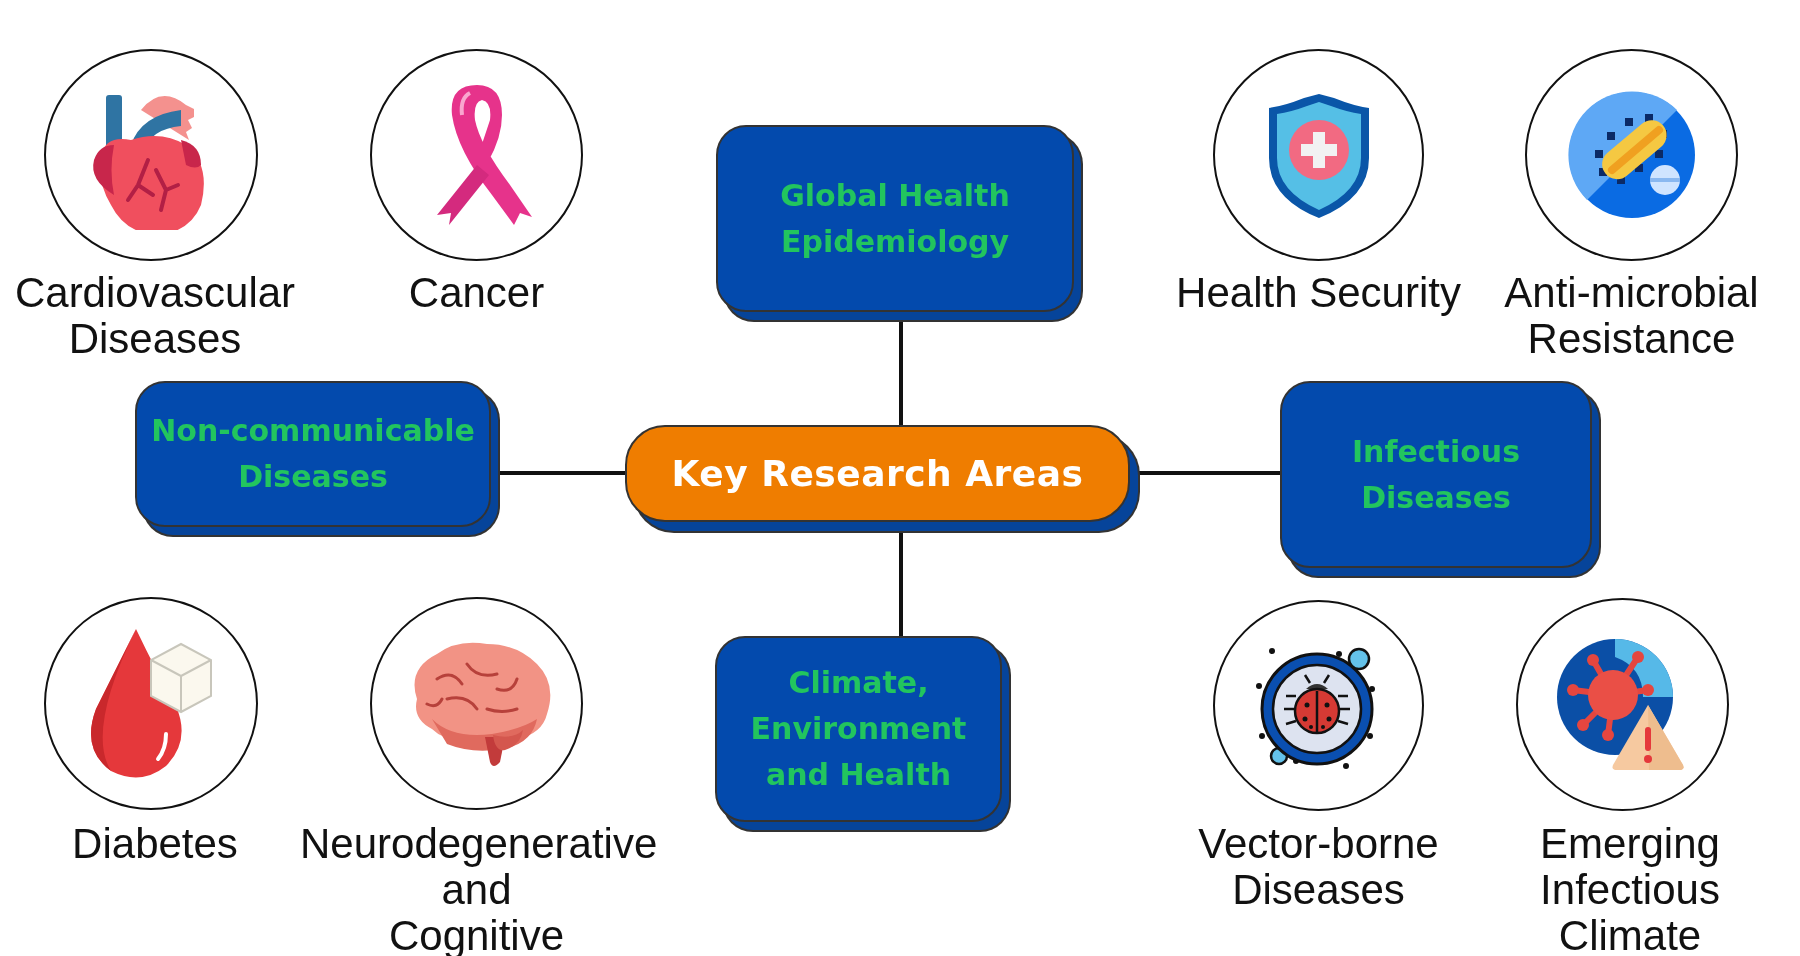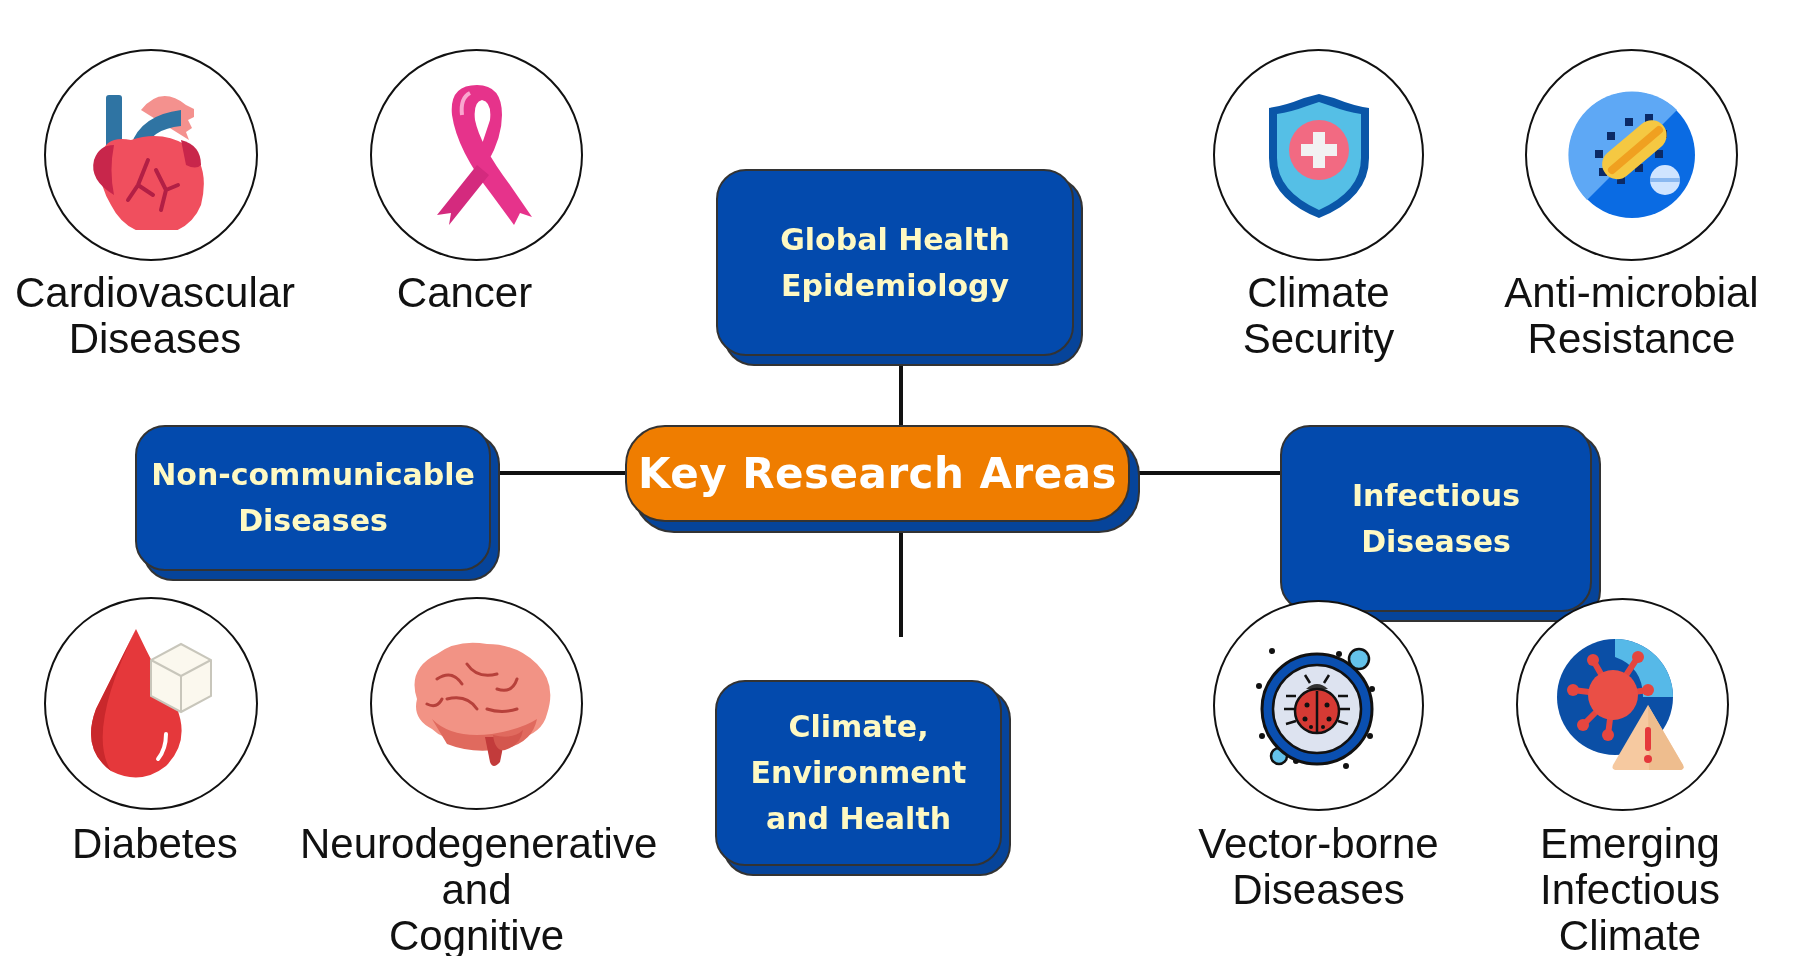--- a/index.html
+++ b/index.html
@@ -1,25 +1,25 @@
 <!DOCTYPE html>
 <html><head>
 <meta charset="utf-8">
 <style>
   html,body{margin:0;padding:0;background:#ffffff;}
   body{width:1800px;height:956px;position:relative;overflow:hidden;font-family:"DejaVu Sans","Liberation Sans",sans-serif;}
   .line{position:absolute;background:#111;}
   .box{position:absolute;box-sizing:border-box;background:#034aad;border:2px solid #333;border-radius:30px;
        box-shadow:8px 9px 0 -1px #06449a, 8px 9px 0 1px #333;
-       display:flex;align-items:center;justify-content:center;text-align:center;color:#fef9c3;font-weight:bold;
-       font-size:30px;line-height:46px;margin-top:44px;}
+       display:flex;align-items:center;justify-content:center;text-align:center;color:#22c55e;font-weight:bold;
+       font-size:30px;line-height:46px;}
   .box span{display:block;white-space:pre-line;}
   .center{position:absolute;box-sizing:border-box;background:#ef7d00;border:2px solid #333;border-radius:40px;
        box-shadow:9px 10px 0 -1px #06449a, 9px 10px 0 1px #333;
-       display:flex;align-items:center;justify-content:center;color:#fff;font-weight:bold;font-size:42px;letter-spacing:0.5px;}
+       display:flex;align-items:center;justify-content:center;color:#fff;font-weight:bold;font-size:36px;letter-spacing:0.5px;}
   .circle{position:absolute;box-sizing:border-box;border:2px solid #111;border-radius:50%;background:#fff;
        display:flex;align-items:center;justify-content:center;}
   .label{position:absolute;text-align:center;font-family:"Liberation Sans","DejaVu Sans",sans-serif;font-size:42px;line-height:46px;color:#111;white-space:pre-line;}
   svg{display:block}
 </style>
 </head>
 <body>
 
 <div class="line" style="left:899px;top:312px;width:4px;height:114px;"></div>
 <div class="line" style="left:899px;top:522px;width:4px;height:115px;"></div>
@@ -62,32 +62,32 @@
 <div class="label" style="left:10px;top:270px;width:290px;">Cardiovascular
 Diseases</div>
 
 <div class="circle" style="left:370px;top:49px;width:213px;height:212px;">
   <svg width="110" height="160" viewBox="0 0 110 160">
     <path d="M55 10 q-28 0-25 30 q5 35 40 80 l22 30 l6-12 12 4 -22-32 q-30-40-35-65 q-2-18 7-20 q10 2 8 20 l-10 30 8 12 q14-25 14-47 q0-30-25-30z" fill="#e6338b"></path>
     <path d="M55 90 l-40 50 l14-2 -2 12 40-50z" fill="#d42a7e"></path>
     <path d="M48 18 q-10 5-8 22" stroke="#f9a6cf" stroke-width="4" fill="none"></path>
   </svg>
 </div>
-<div class="label" style="left:318px;top:270px;width:293px;">Cancer</div>
+<div class="label" style="left:330px;top:270px;width:293px;">Cancer</div>
 
 <div class="circle" style="left:1213px;top:49px;width:211px;height:212px;">
   <svg width="110" height="130" viewBox="0 0 110 130">
     <path d="M55 4 l15 4 q20 8 35 10 l0 50 q0 40-50 60 q-50-20-50-60 l0-50 q15-2 35-10z" fill="#0a56a8"></path>
     <path d="M55 12 l12 4 q16 6 30 8 l0 44 q0 33-42 52 q-42-19-42-52 l0-44 q14-2 30-8z" fill="#55bfe6"></path>
     <circle cx="55" cy="60" r="30" fill="#f26a82"></circle>
     <rect x="49" y="42" width="12" height="36" fill="#f2f2f2"></rect>
     <rect x="37" y="54" width="36" height="12" fill="#f2f2f2"></rect>
   </svg>
 </div>
-<div class="label" style="left:1170px;top:270px;width:297px;">Climate Security</div>
+<div class="label" style="left:1170px;top:270px;width:297px;">Health Security</div>
 
 <div class="circle" style="left:1525px;top:49px;width:213px;height:212px;">
   <svg width="130" height="130" viewBox="0 0 130 130">
     <circle cx="65" cy="65" r="63" fill="#0a6be3"></circle>
     <path d="M20 110 A63 63 0 0 1 110 20 z" fill="#5ea8f5"></path>
     <g fill="#0b2a66">
       <rect x="40" y="42" width="8" height="8"></rect>
         <rect x="28" y="60" width="8" height="8"></rect>
         <rect x="32" y="78" width="8" height="8"></rect>
       <rect x="58" y="28" width="8" height="8"></rect>

